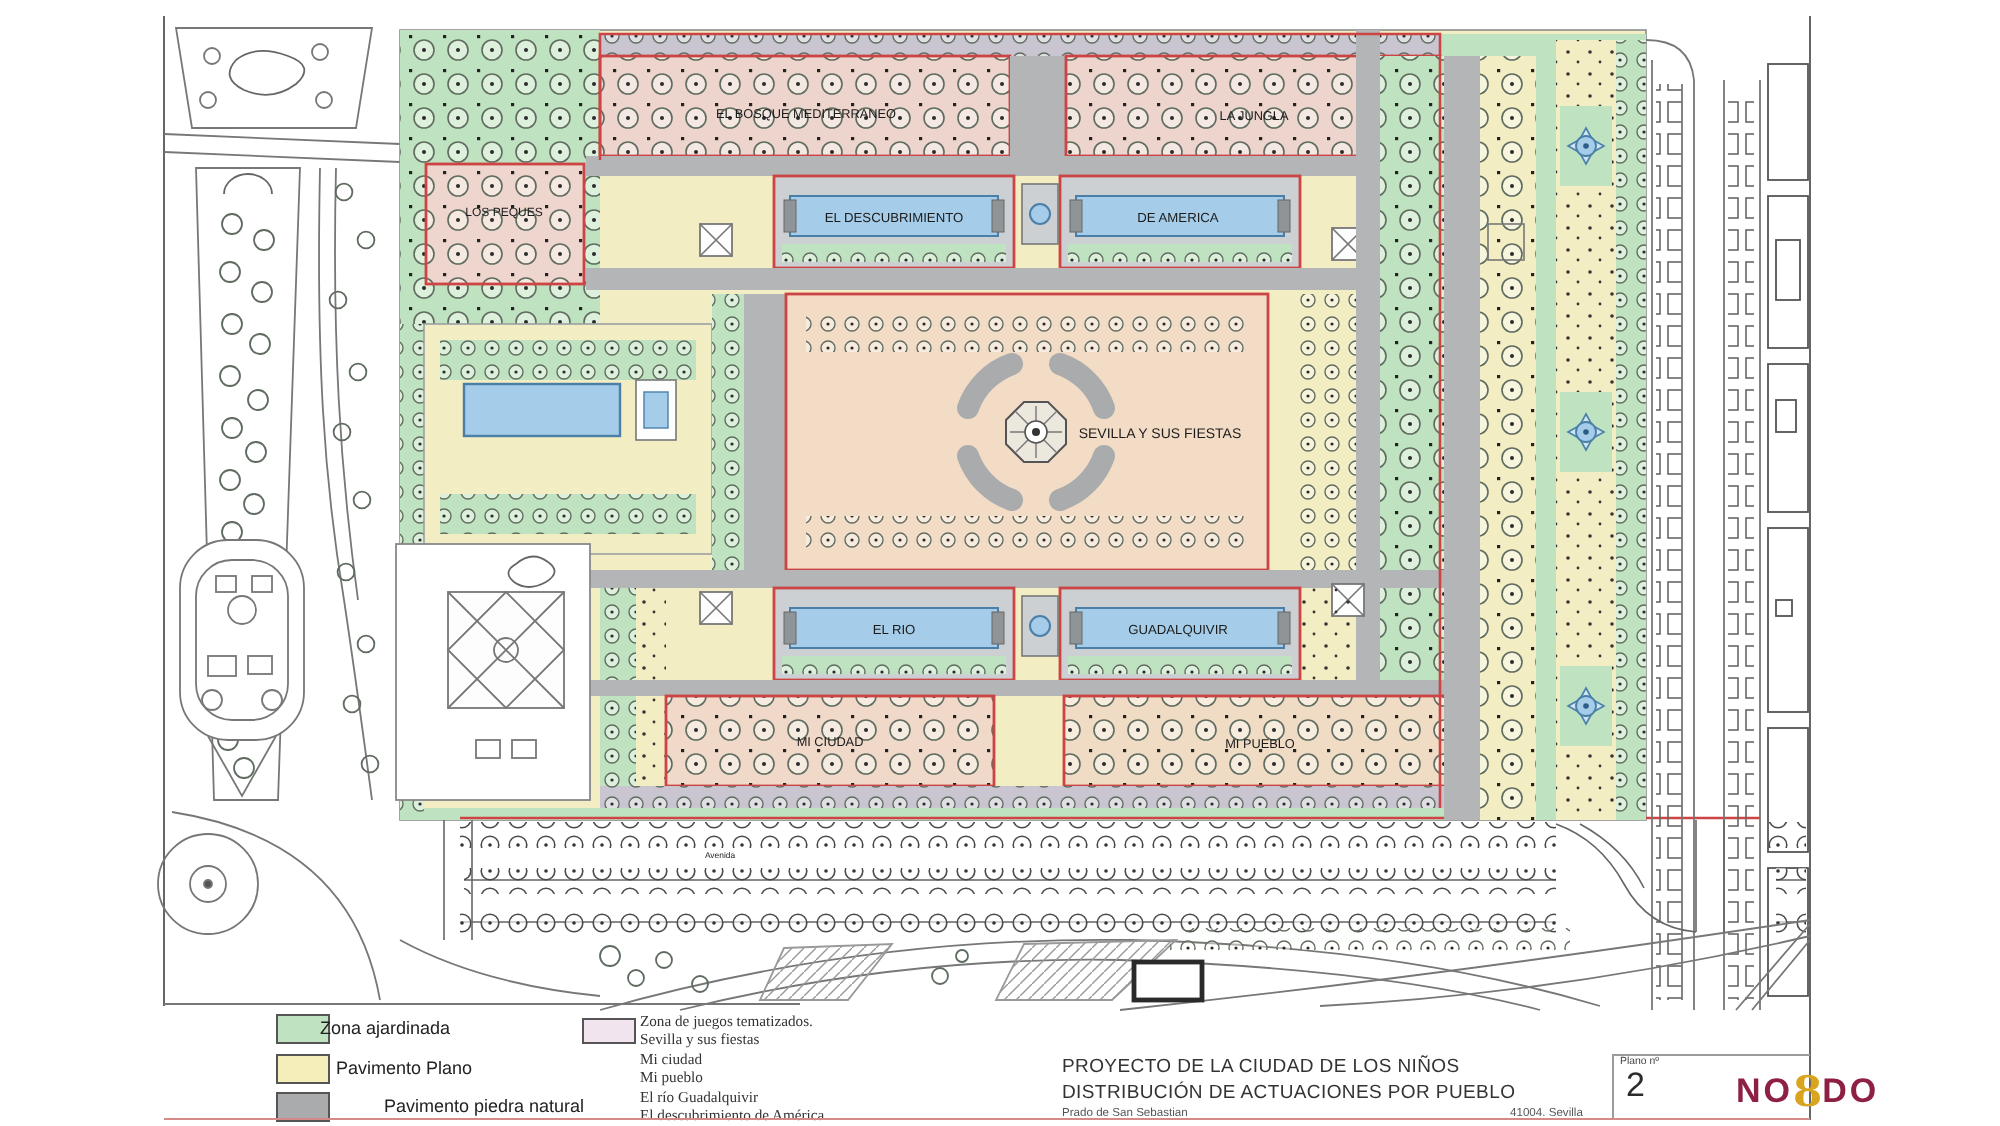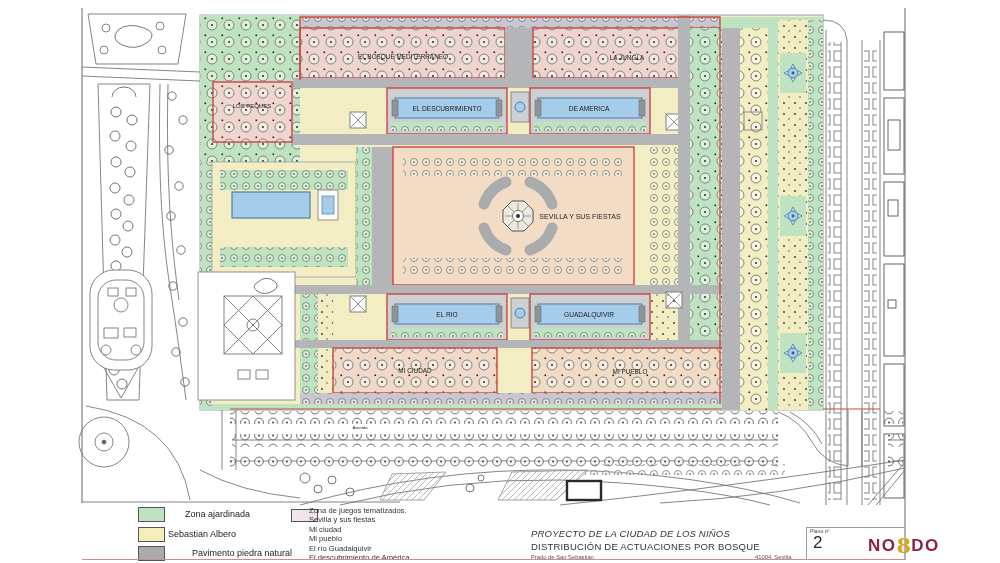--- a/index.html
+++ b/index.html
@@ -7,21 +7,21 @@
          font-family:"Liberation Sans", sans-serif;}
   svg{position:absolute;left:0;top:0;}
   svg text{font-family:"Liberation Sans", sans-serif;fill:#1b1b1b;}
   .abs{position:absolute;}
   .sw{position:absolute;width:27px;height:15px;border:1px solid #555;box-sizing:border-box;}
   .sw-green{background:#bfe3c1;}
   .sw-yellow{background:#f5eebb;}
   .sw-gray{background:#a9abad;}
   .sw-pink{background:#f1e4ee;height:13px;}
   .lg-label{position:absolute;font-size:9px;color:#222;white-space:nowrap;}
-  .themed{position:absolute;left:309px;top:506px;font-size:7.6px;line-height:9.4px;color:#333;white-space:nowrap;}
+  .themed{position:absolute;left:320px;top:506px;font-size:7.6px;line-height:9.4px;color:#333;white-space:nowrap;font-family:Liberation Serif, serif;}
   .tb-title{position:absolute;font-size:9.5px;color:#333;letter-spacing:.2px;white-space:nowrap;}
   .tb-small{position:absolute;font-size:5.8px;color:#555;white-space:nowrap;}
   .plano-label{position:absolute;left:810px;top:528px;font-size:5.2px;color:#444;}
   .plano-num{position:absolute;left:813px;top:533px;font-size:17px;color:#2c2c2c;}
   .nosdo{position:absolute;left:868px;top:533px;font-size:17px;font-weight:bold;color:#8e2043;letter-spacing:1.5px;}
   .nosdo .ocho{color:#d9a41e;font-family:"DejaVu Serif", serif;font-size:21px;font-weight:bold;vertical-align:-2px;letter-spacing:0;}
   .vline{position:absolute;background:#9b9b9b;}
   .hline{position:absolute;background:#9b9b9b;}
   .sheet-bottom{position:absolute;left:82px;top:559px;width:823px;height:1.4px;background:#d58a8a;}
 </style>
@@ -350,40 +350,40 @@
     <text x="447" y="317" font-size="6.6">EL RIO</text>
     <text x="589" y="317" font-size="6.6">GUADALQUIVIR</text>
     <text x="415" y="373" font-size="6.4">MI CIUDAD</text>
     <text x="630" y="374" font-size="6.4">MI PUEBLO</text>
     <text x="360" y="429" font-size="4.2" fill="#555">Avenida</text>
   </g>
 </svg>
 
   <div>
     <div class="sw sw-green abs" style="left:138px;top:507px;"></div>
-    <div class="lg-label" style="left:185px;top:509px;">Zona ajardinada</div>
+    <div class="lg-label" style="left:160px;top:509px;">Zona ajardinada</div>
     <div class="sw sw-yellow abs" style="left:138px;top:527px;"></div>
-    <div class="lg-label" style="left:168px;top:529px;">Sebastian Albero</div>
+    <div class="lg-label" style="left:168px;top:529px;">Pavimento Plano</div>
     <div class="sw sw-gray abs" style="left:138px;top:546px;"></div>
     <div class="lg-label" style="left:168px;top:548px;margin-left:24px;">Pavimento piedra natural</div>
 
     <div class="sw sw-pink abs" style="left:291px;top:509px;"></div>
     <div class="themed">
       <div>Zona de juegos tematizados.</div>
       <div>Sevilla y sus fiestas</div>
       <div>Mi ciudad</div>
       <div>Mi pueblo</div>
       <div>El río Guadalquivir</div>
       <div>El descubrimiento de América</div>
     </div>
   </div>
 
   <div>
-    <div class="tb-title" style="left:531px;top:528px;font-style:italic;">PROYECTO DE LA CIUDAD DE LOS NIÑOS</div>
-    <div class="tb-title" style="left:531px;top:541px;">DISTRIBUCIÓN DE ACTUACIONES POR BOSQUE</div>
+    <div class="tb-title" style="left:531px;top:528px;">PROYECTO DE LA CIUDAD DE LOS NIÑOS</div>
+    <div class="tb-title" style="left:531px;top:541px;">DISTRIBUCIÓN DE ACTUACIONES POR PUEBLO</div>
     <div class="tb-small" style="left:531px;top:554px;">Prado de San Sebastian</div>
     <div class="tb-small" style="left:755px;top:554px;">41004. Sevilla</div>
 
     <div class="hline" style="left:806px;top:527px;width:99px;height:1px;"></div>
     <div class="vline" style="left:806px;top:527px;width:1px;height:33px;"></div>
     <div class="plano-label">Plano nº</div>
     <div class="plano-num">2</div>
     <div class="nosdo"><span>NO</span><span class="ocho">8</span><span>DO</span></div>
   </div>
 

